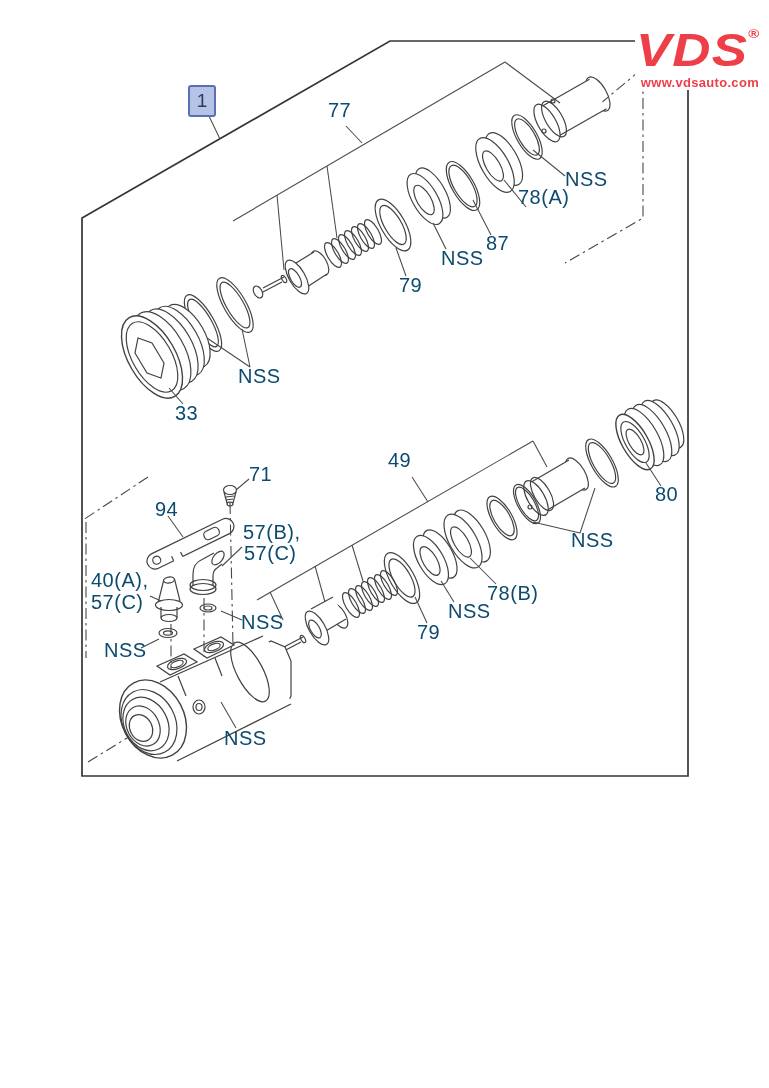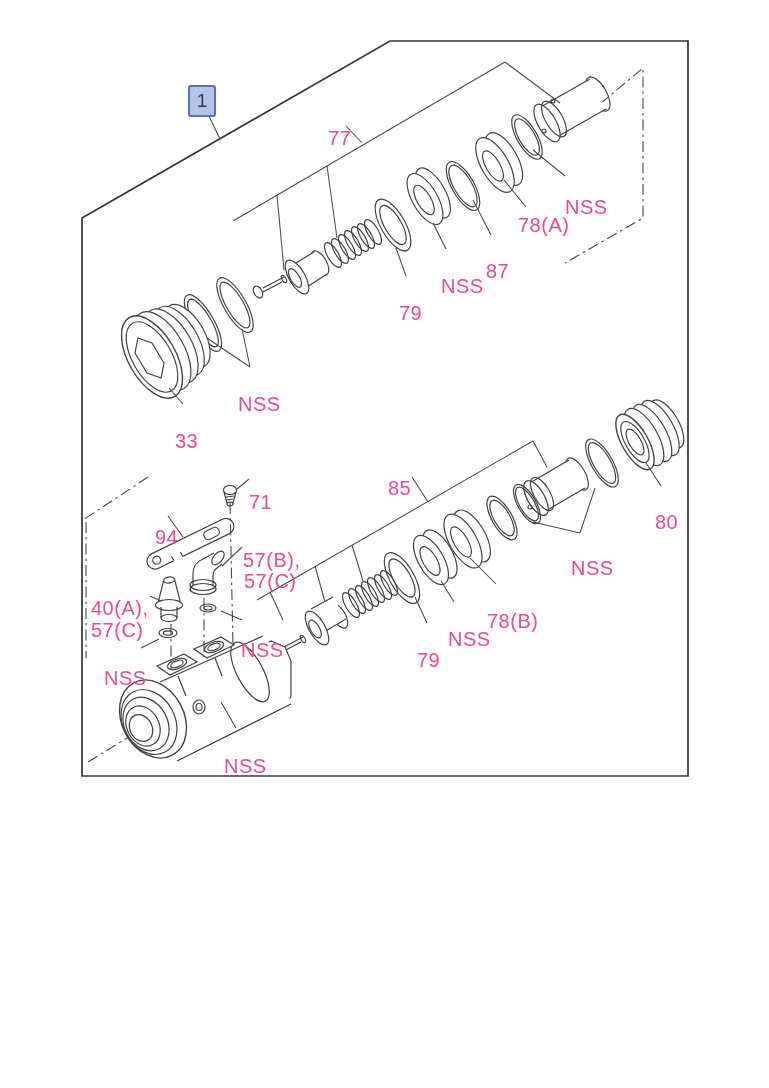--- a/index.html
+++ b/index.html
@@ -13,22 +13,22 @@
   .s{fill:none;stroke:#424242;stroke-width:1.2;}
   .f{fill:#ffffff;stroke:#424242;stroke-width:1.2;}
   .w{fill:#ffffff;stroke:none;}
   .t{fill:none;stroke:#4a4a4a;stroke-width:1.05;}
   .dd{fill:none;stroke:#474747;stroke-width:1.1;stroke-dasharray:11 4 2.5 4;}
   .fr{fill:none;stroke:#353535;stroke-width:1.7;}
   .hv{fill:#ffffff;stroke:#424242;stroke-width:1.4;}
   
   .labels{position:absolute;left:0;top:0;width:769px;height:1088px;pointer-events:none;}
   .plabel{
-    position:absolute;font-size:20px;color:#ec4899;white-space:nowrap;
-    letter-spacing:0.5px;line-height:1;margin-top:28px;
+    position:absolute;font-size:20px;color:#0c4a6e;white-space:nowrap;
+    letter-spacing:0.5px;line-height:1;
   }
   .callout{
     position:absolute;left:188px;top:85px;width:24px;height:28px;
     border:2px solid #5c6fb2;border-radius:3px;background:#b5c3e6;
     display:flex;align-items:center;justify-content:center;
     font-size:19px;color:#2b3a66;cursor:pointer;
   }
   .logo{
     position:absolute;right:8px;top:26px;text-align:right;background:#ffffff;
     padding:2px 2px 0 6px;
@@ -302,35 +302,39 @@
 
 <div class="labels">
       <div class="plabel" style="left: 328px; top: 100px;">77</div>
       <div class="plabel" style="left: 565px; top: 169px;">NSS</div>
       <div class="plabel" style="left: 518px; top: 187px;">78(A)</div>
       <div class="plabel" style="left: 486px; top: 233px;">87</div>
       <div class="plabel" style="left: 441px; top: 248px;">NSS</div>
       <div class="plabel" style="left: 399px; top: 275px;">79</div>
       <div class="plabel" style="left: 238px; top: 366px;">NSS</div>
       <div class="plabel" style="left: 175px; top: 403px; text-align: center;">33</div>
-      <div class="plabel" style="left: 388px; top: 450px;">85</div>
+      <div class="plabel" style="left: 388px; top: 450px;">49</div>
       <div class="plabel" style="left: 655px; top: 484px;">80</div>
       <div class="plabel" style="left: 571px; top: 530px;">NSS</div>
       <div class="plabel" style="left: 487px; top: 583px;">78(B)</div>
       <div class="plabel" style="left: 448px; top: 601px;">NSS</div>
       <div class="plabel" style="left: 417px; top: 622px;">79</div>
       <div class="plabel" style="left: 249px; top: 464px;">71</div>
       <div class="plabel" style="left: 155px; top: 499px;">94</div>
       <div class="plabel" style="left: 243px; top: 522px;">57(B),</div>
       <div class="plabel" style="left: 244px; top: 543px;">57(C)</div>
       <div class="plabel" style="left: 91px; top: 570px;">40(A),</div>
       <div class="plabel" style="left: 91px; top: 592px;">57(C)</div>
       <div class="plabel" style="left: 104px; top: 640px;">NSS</div>
       <div class="plabel" style="left: 241px; top: 612px;">NSS</div>
       <div class="plabel" style="left: 224px; top: 728px;">NSS</div>
     </div>
 
 <div class="callout">
   <span>1</span>
 </div>
 
-
+<div class="logo" style="color: rgb(238, 63, 72);">
+  <div class="logo-word"><span>VDS</span><span class="reg">®</span></div>
+  <div class="logo-site">www.vdsauto.com</div>
 </div>
 
+</div>
+
 </body></html>

